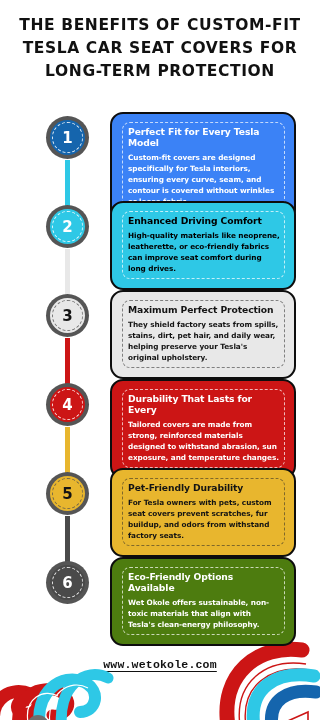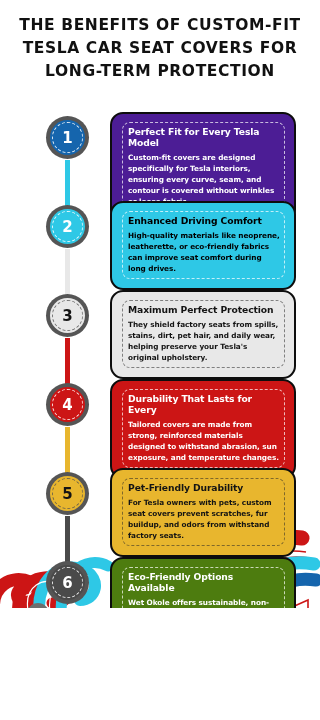--- a/index.html
+++ b/index.html
@@ -2,21 +2,21 @@
 <html><head>
 <meta charset="utf-8">
 <style>
   * { margin:0; padding:0; box-sizing:border-box; }
   html, body {
     width:320px; height:720px;
     background:#ffffff;
     font-family:"Liberation Sans", sans-serif;
     overflow:hidden;
   }
-  .page { position:relative; width:320px; height:608px; background:#fff; overflow:hidden; }
+  .page { position:relative; width:320px; height:720px; background:#fff; overflow:hidden; }
 
   
   .title {
     position:absolute; top:14px; left:16px; width:288px;
     text-align:center;
     font-family:"DejaVu Sans", sans-serif;
     font-weight:bold;
     font-size:15.5px;
     line-height:1.47;
     letter-spacing:0.6px;
@@ -122,21 +122,21 @@
   <h1 class="title">THE BENEFITS OF CUSTOM-FIT TESLA CAR SEAT COVERS FOR LONG-TERM PROTECTION</h1>
 
   <div class="timeline" id="timeline">
       <div class="row">
         <div class="connector" style="background:#2ec8e6"></div>
         <div class="badge">
           <div class="badge-inner" style="background:#1565ad;color:#ffffff">
             <span class="badge-num">1</span>
           </div>
         </div>
-        <div class="card" style="background:#4c1d95;color:#ffffff">
+        <div class="card" style="background:#3b82f6;color:#ffffff">
           <div class="card-inner">
             <div class="card-title">Perfect Fit for Every Tesla Model</div>
             <div class="card-body">Custom-fit covers are designed specifically for Tesla interiors, ensuring every curve, seam, and contour is covered without wrinkles or loose fabric.</div>
           </div>
         </div>
       </div>
       <div class="row">
         <div class="connector" style="background:#e8e8e8"></div>
         <div class="badge">
           <div class="badge-inner" style="background:#2ec8e6;color:#ffffff">

